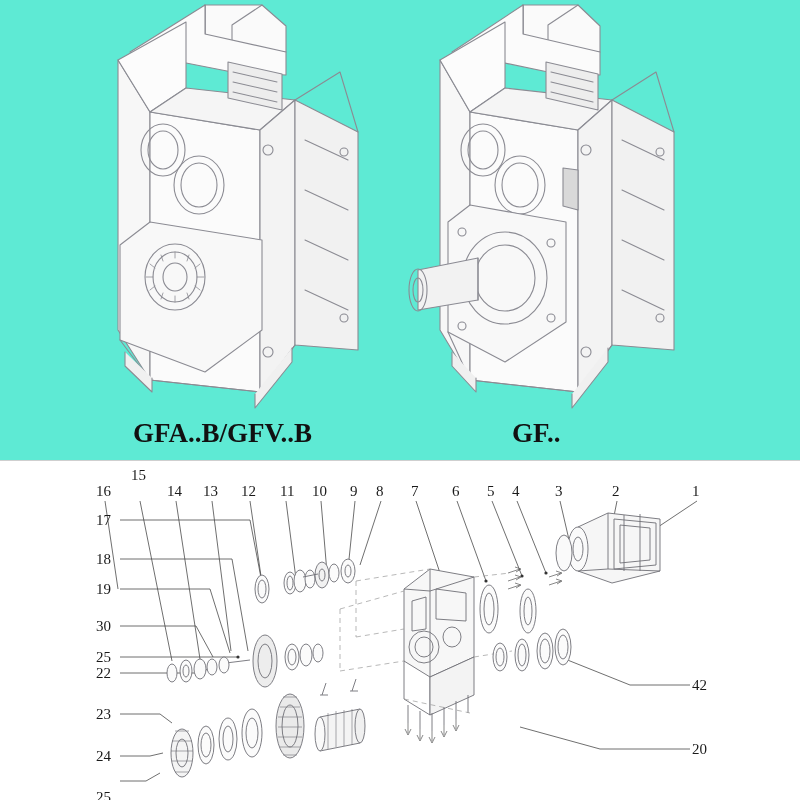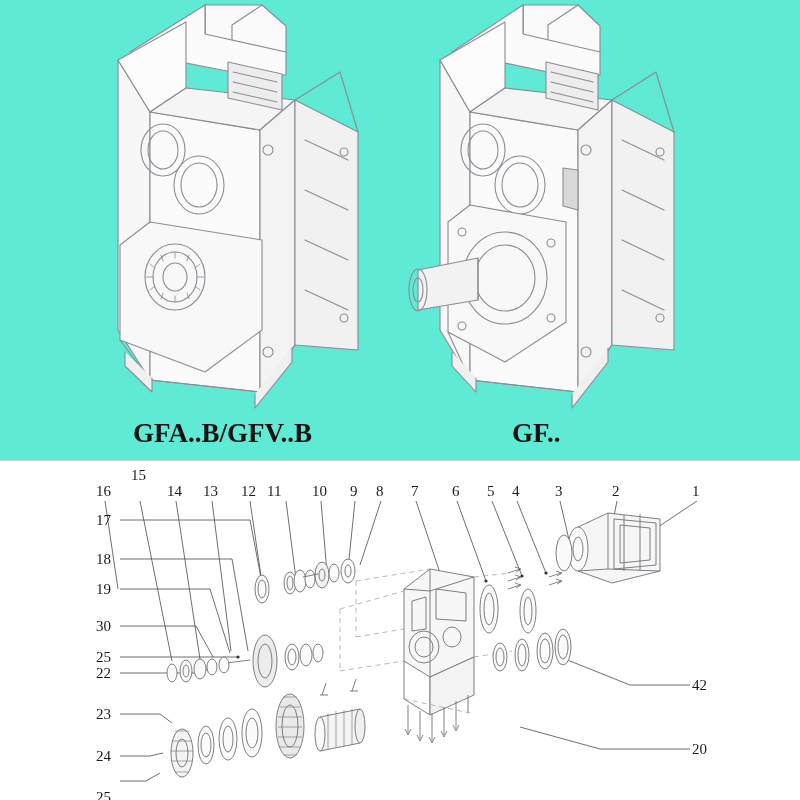--- a/index.html
+++ b/index.html
@@ -431,21 +431,21 @@
         </g>
 
       </g>
     </svg>
 
     <div class="num" style="left:96px;  top:22px;">16</div>
     <div class="num" style="left:131px; top:6px;">15</div>
     <div class="num" style="left:167px; top:22px;">14</div>
     <div class="num" style="left:203px; top:22px;">13</div>
     <div class="num" style="left:241px; top:22px;">12</div>
-    <div class="num" style="left:267px; top:22px;">11</div>
+    <div class="num" style="left:280px; top:22px;">11</div>
     <div class="num" style="left:312px; top:22px;text-align:center;">10</div>
     <div class="num" style="left:350px; top:22px;">9</div>
     <div class="num" style="left:376px; top:22px;">8</div>
     <div class="num" style="left:411px; top:22px;">7</div>
     <div class="num" style="left:452px; top:22px;">6</div>
     <div class="num" style="left:487px; top:22px;">5</div>
     <div class="num" style="left:512px; top:22px;">4</div>
     <div class="num" style="left:555px; top:22px;">3</div>
     <div class="num" style="left:612px; top:22px;">2</div>
     <div class="num" style="left:692px; top:22px;">1</div>

